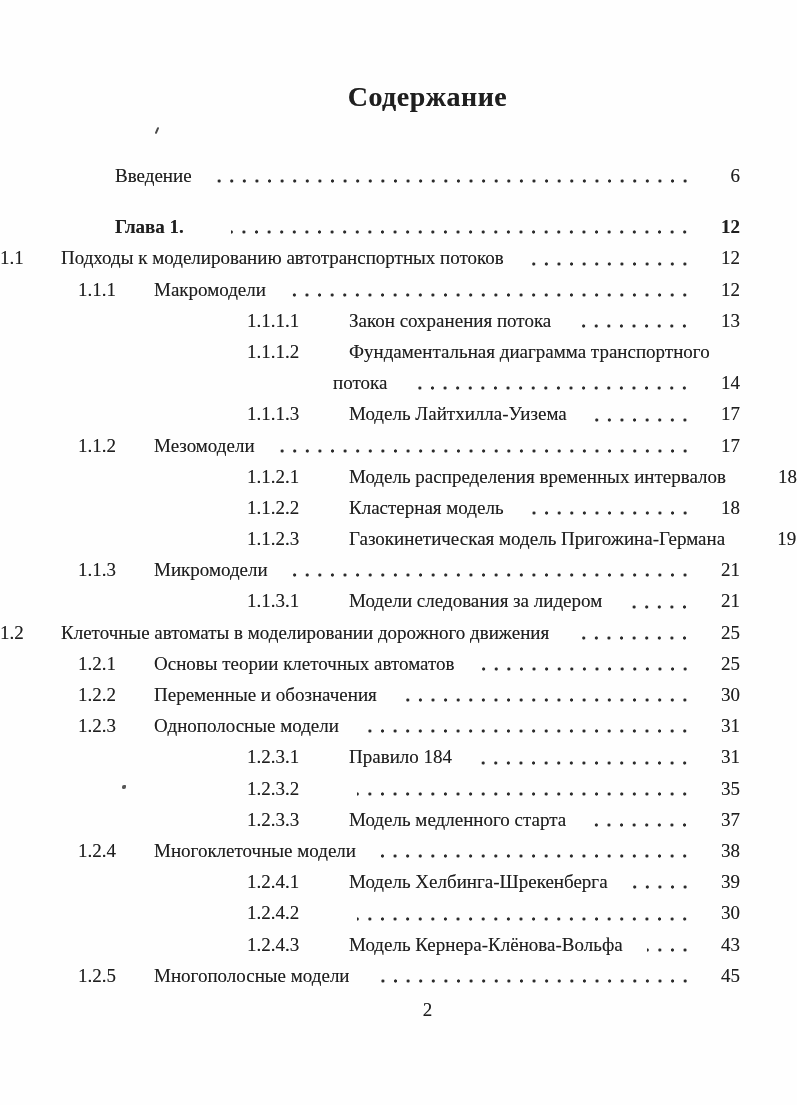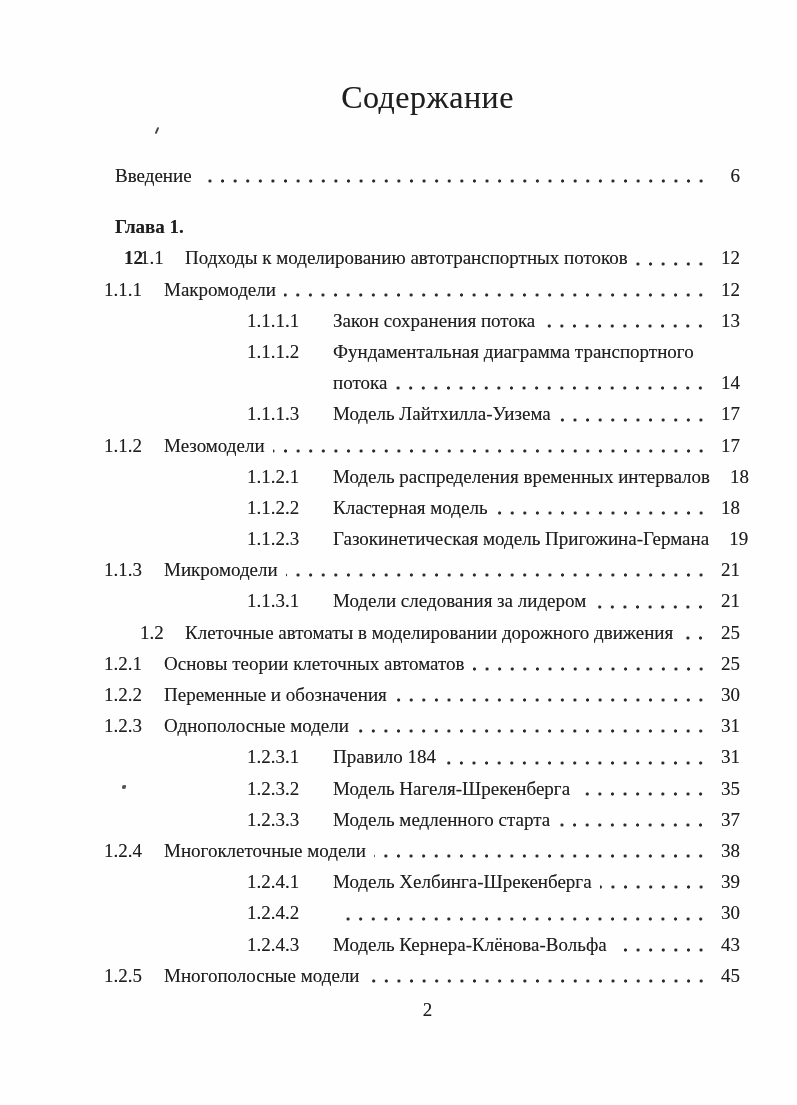--- a/index.html
+++ b/index.html
@@ -17,44 +17,45 @@
     font-size: 19px;
     color: #1f1f1f;
     text-shadow: 0 0 0.5px rgba(20,20,20,0.45);
   }
   .doc-title {
     position: absolute;
     top: 80px;
     left: 115px;
     width: 625px;
     text-align: center;
-    font-size: 32px;
-    font-weight: normal;
+    font-size: 28px;
+    font-weight: bold;
     letter-spacing: 0.5px;
     line-height: 34px;
   }
   .toc {
     position: absolute;
     top: 160px;
     left: 0;
     right: 0;
   }
   .row {
     display: flex;
     align-items: baseline;
     height: 31.2px;
     line-height: 31.2px;
     padding-right: 57px;
     white-space: nowrap;
+    gap: 16px;
   }
   .row.mt { margin-top: 20px; }
-  .row.bold { font-weight: bold; flex-direction: column; }
+  .row.bold { font-weight: bold; }
   .lvl0 { padding-left: 115px; }
-  .lvl1 { padding-left: 140px; }
-  .lvl2 { padding-left: 104px; }
+  .lvl1 { }
+  .lvl2 { padding-left: 78px; }
   .lvl3 { padding-left: 247px; }
   .cont3 { padding-left: 333px; }
   .num { flex: 0 0 auto; }
   .num.n0 { width: 92px; }
   .num.n1 { width: 45px; }
   .num.n2 { width: 60px; }
   .num.n3 { width: 86px; }
   .ttl { flex: 0 0 auto; }
   .leader {
     flex: 1 1 auto;
@@ -215,21 +216,20 @@
         <span class="pg">31</span>
       </div>
       <div class="row lvl3">
         <span class="num n3">1.2.3.1</span>
         <span class="ttl">Правило 184</span>
         <span class="leader"></span>
         <span class="pg">31</span>
       </div>
       <div class="row lvl3">
         <span class="num n3">1.2.3.2</span>
-        <span class="ttl">Модель Нагеля-Шрекенберга</span>
         <span class="leader"></span>
         <span class="pg">35</span>
       </div>
       <div class="row lvl3">
         <span class="num n3">1.2.3.3</span>
         <span class="ttl">Модель медленного старта</span>
         <span class="leader"></span>
         <span class="pg">37</span>
       </div>
       <div class="row lvl2">

